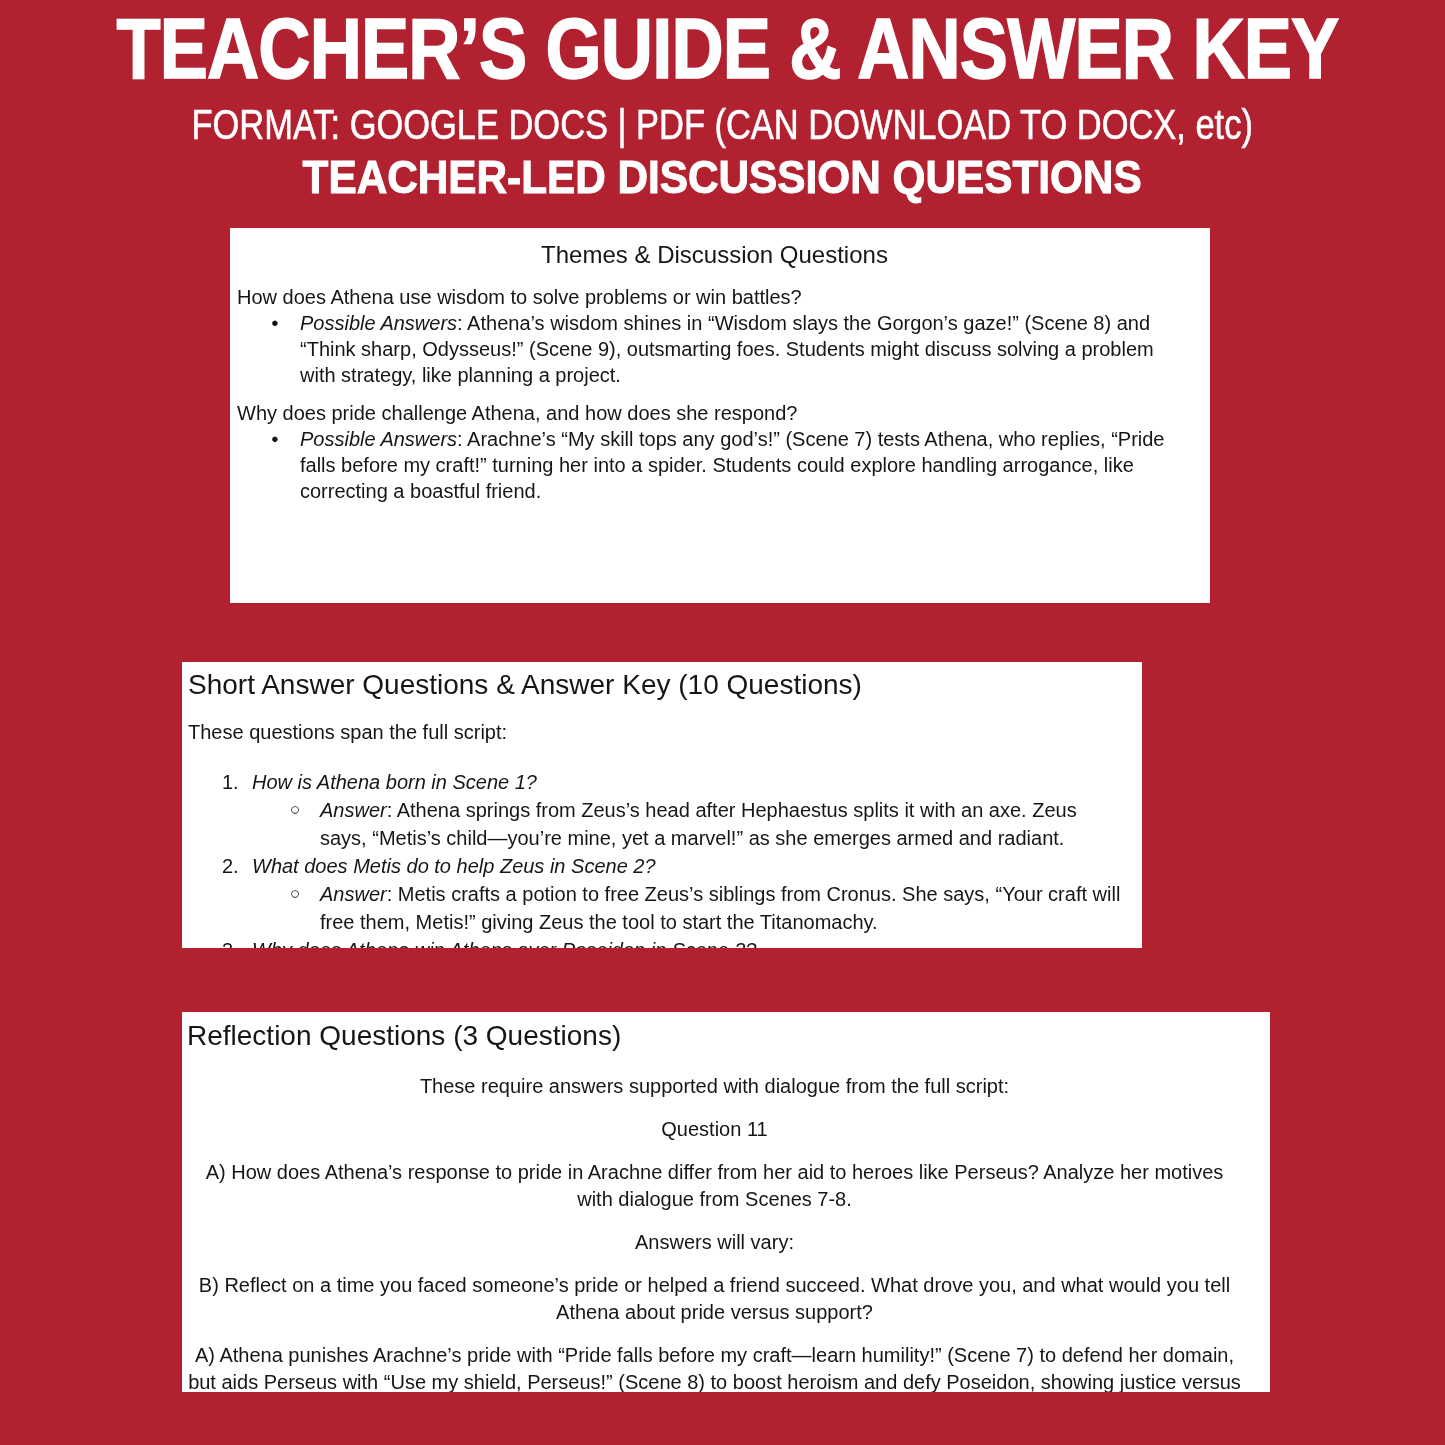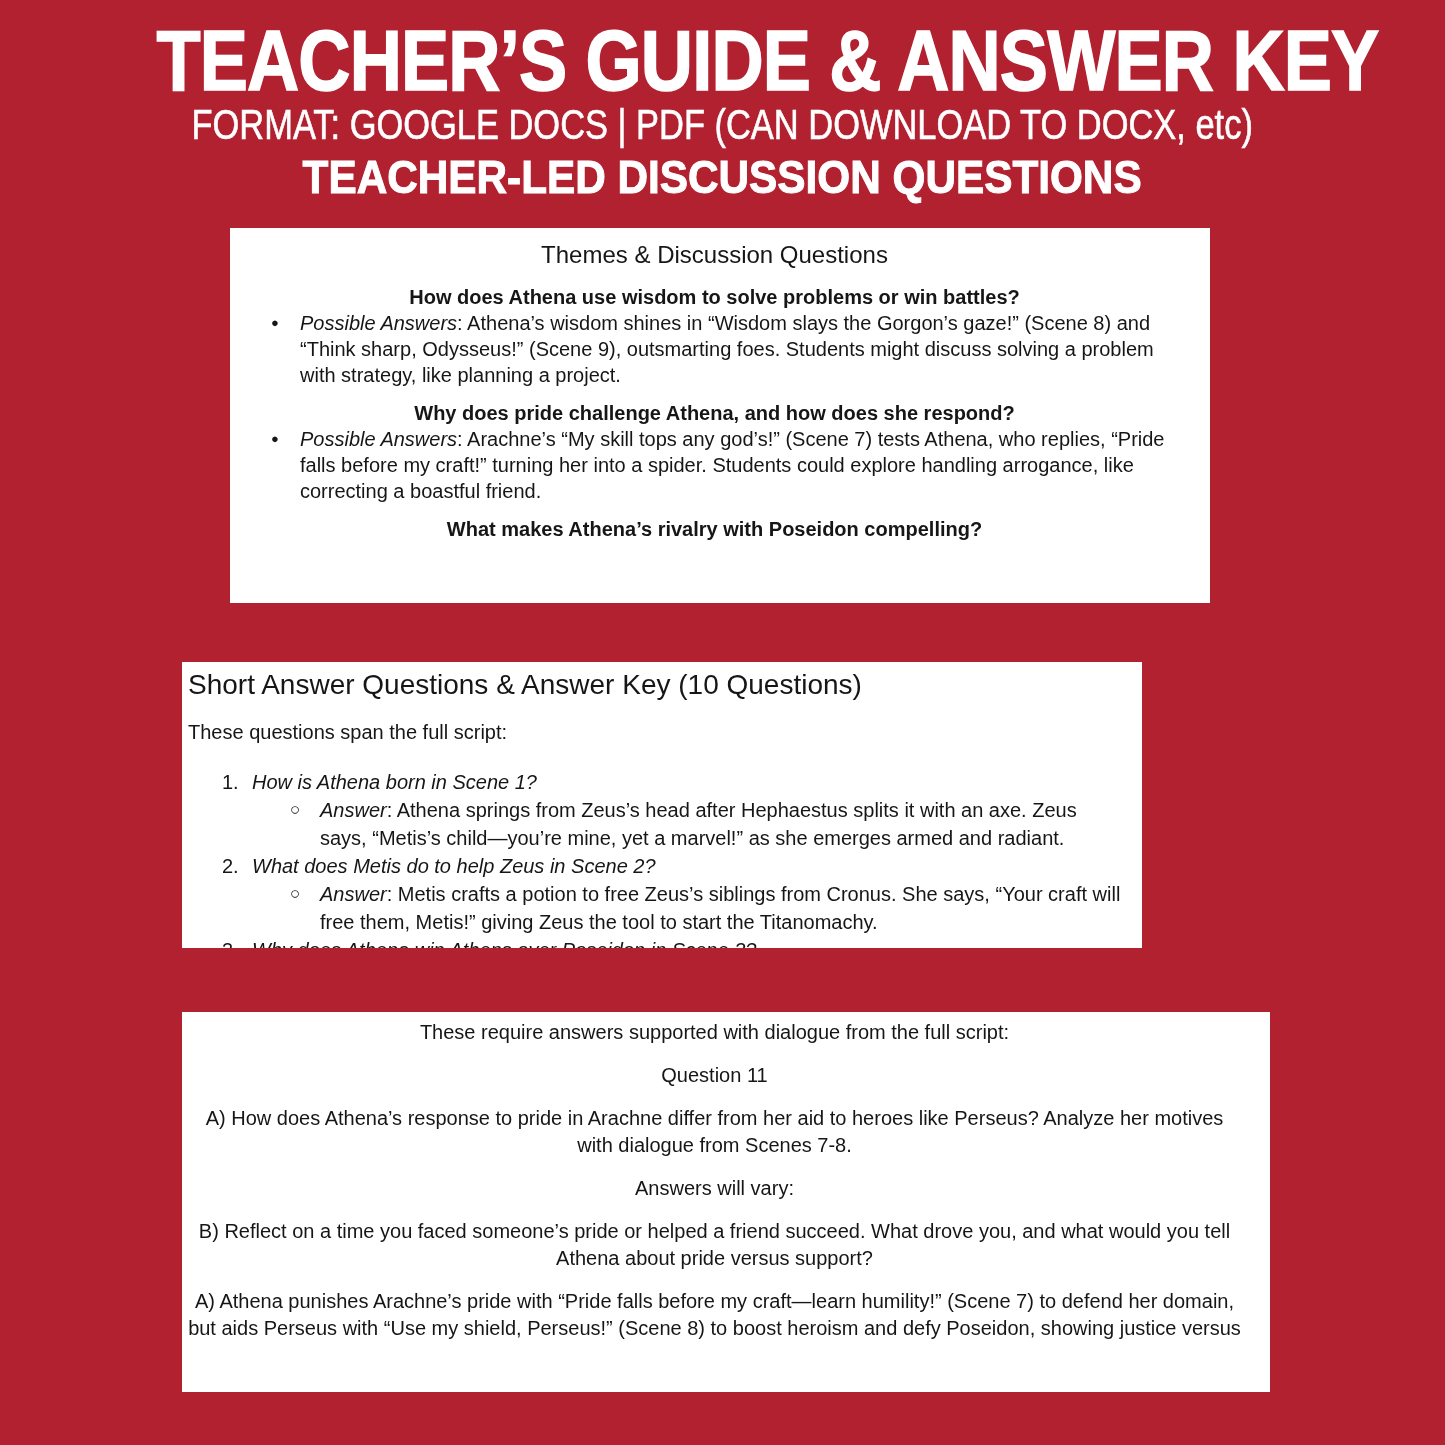--- a/index.html
+++ b/index.html
@@ -11,21 +11,21 @@
     font-family: "Liberation Sans", sans-serif;
     overflow: hidden;
   }
 
   
   .hdr {
     position: absolute; left: 0; width: 1445px;
     text-align: center; color: #ffffff; white-space: nowrap;
   }
   .sq { display: inline-block; transform-origin: 50% 50%; }
-  .hdr-main  { top: 14px; padding-left: 40px; }
+  .hdr-main  { top: 2px; }
   .sq-main   { font-size: 86px; line-height: 92px; font-weight: bold;
                letter-spacing: -1px; transform: scaleX(0.84);
                -webkit-text-stroke: 1.6px #ffffff; }
   .hdr-format { top: 102px; }
   .sq-format  { font-size: 42px; line-height: 46px; font-weight: normal;
                 transform: scaleX(0.82); -webkit-text-stroke: 0.6px #ffffff; }
   .hdr-section { top: 150px; }
   .sq-section  { font-size: 47px; line-height: 54px; font-weight: bold;
                  transform: scaleX(0.90); -webkit-text-stroke: 1px #ffffff; }
   .hdr-mid { top: 549px; }
@@ -36,21 +36,21 @@
   .panel {
     position: absolute; background: #ffffff; overflow: hidden;
     color: #161616;
   }
 
   
   .p1 { left: 230px; top: 228px; width: 980px; height: 375px;
         padding: 12px 18px 0 7px; font-size: 20px; line-height: 26px; }
   .t-title { font-size: 24px; line-height: 30px; text-align: center;
              margin: 0 0 14px 0; font-weight: normal; }
-  .t-q { font-weight: bold; text-align: center; }
+  .t-q { font-weight: normal; }
   .t-a { position: relative; padding-left: 63px; margin: 0 0 12px 0; }
   .t-a .bullet { position: absolute; left: 34px; top: 0; font-size: 13px; line-height: 26px; }
 
   
   .p2 { left: 182px; top: 662px; width: 960px; height: 286px;
         padding: 6px 20px 0 6px; font-size: 20px; line-height: 28px; }
   .sa-title { font-size: 28px; line-height: 34px; margin: 0 0 16px 0; font-weight: normal; }
   .sa-intro { margin: 0 0 22px 0; }
   .sa-q { position: relative; padding-left: 64px; }
   .sa-q .q-text { font-style: italic; }
@@ -86,21 +86,20 @@
     <span class="bullet">●</span>
     <em>Possible Answers</em><span>: Athena’s wisdom shines in “Wisdom slays the Gorgon’s gaze!” (Scene 8) and “Think sharp, Odysseus!” (Scene 9), outsmarting foes. Students might discuss solving a problem with strategy, like planning a project.</span>
   </div>
 
   <div class="t-q">Why does pride challenge Athena, and how does she respond?</div>
   <div class="t-a">
     <span class="bullet">●</span>
     <em>Possible Answers</em><span>: Arachne’s “My skill tops any god’s!” (Scene 7) tests Athena, who replies, “Pride falls before my craft!” turning her into a spider. Students could explore handling arrogance, like correcting a boastful friend.</span>
   </div>
 
-  <div class="t-q">What makes Athena’s rivalry with Poseidon compelling?</div>
 </section>
 
 <div class="hdr hdr-mid">
   <span class="sq sq-mid">ANSWSER KEY EXAMPLES</span>
 </div>
 
 <section class="panel p2">
   <div class="sa-title">Short Answer Questions &amp; Answer Key (10 Questions)</div>
   <div class="sa-intro">These questions span the full script:</div>
 
@@ -125,19 +124,20 @@
   </div>
 
   <div class="sa-item">
     <div class="sa-q">
       <span class="sa-num">3.</span><span class="q-text">Why does Athena win Athens over Poseidon in Scene 3?</span>
     </div>
   </div>
 </section>
 
 <section class="panel p3">
+  <div class="rf-title">Reflection Questions (3 Questions)</div>
   <p>These require answers supported with dialogue from the full script:</p>
   <p>Question 11</p>
   <p>A) How does Athena’s response to pride in Arachne differ from her aid to heroes like Perseus? Analyze her motives with dialogue from Scenes 7-8.</p>
   <p>Answers will vary:</p>
   <p>B) Reflect on a time you faced someone’s pride or helped a friend succeed. What drove you, and what would you tell Athena about pride versus support?</p>
   <p>A) Athena punishes Arachne’s pride with “Pride falls before my craft—learn humility!” (Scene 7) to defend her domain, but aids Perseus with “Use my shield, Perseus!” (Scene 8) to boost heroism and defy Poseidon, showing justice versus</p>
 </section>
 
 </body></html>

